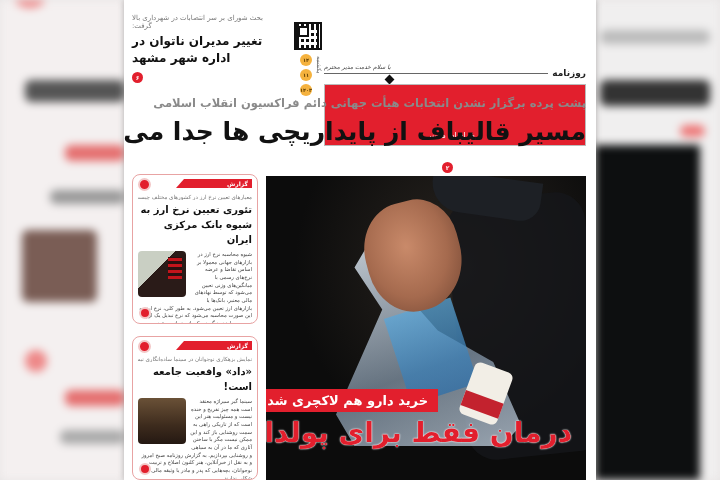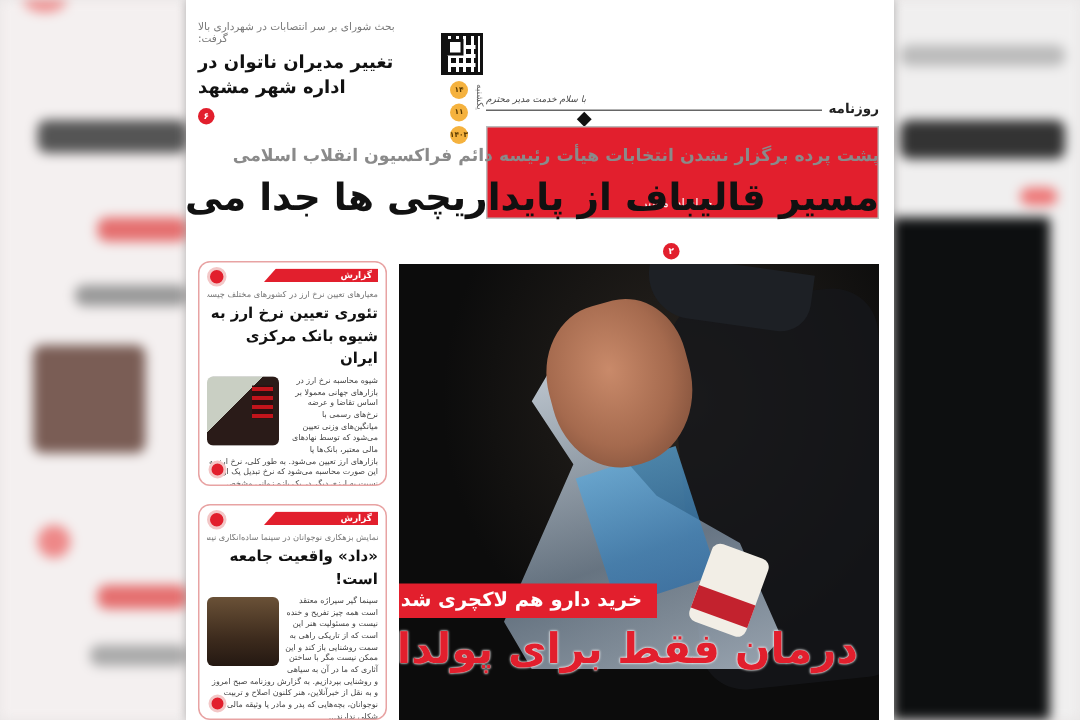--- a/index.html
+++ b/index.html
@@ -121,21 +121,21 @@
     <span class="date-dot">۱۴۰۳</span>
   </div>
   <span class="date-day">یکشنبه</span>
 
   <div class="teaser">
     <div class="teaser-kicker">بحث شورای بر سر انتصابات در شهرداری بالا گرفت:</div>
     <div class="teaser-title">تغییر مدیران ناتوان در اداره شهر مشهد</div>
     <span class="page-num">۶</span>
   </div>
 
-  <div class="kicker">پشت پرده برگزار نشدن انتخابات هیأت رئیسه دائم فراکسیون انقلاب اسلامی</div>
+  <div class="kicker">پشت پرده برگزار نشدن انتخابات هیأت جهانی دائم فراکسیون انقلاب اسلامی</div>
   <div class="headline">مسیر قالیباف از پایداریچی ها جدا می شود؟</div>
   <span class="page-num headline-num">۲</span>
 
   <div class="photo" title="hand holding plastic bag of medicine">
     <div class="coat"></div>
     <div class="sleeve"></div>
     <div class="bag"></div>
     <div class="box-blue"></div>
     <div class="bottle"></div>
     <div class="hand"></div>

